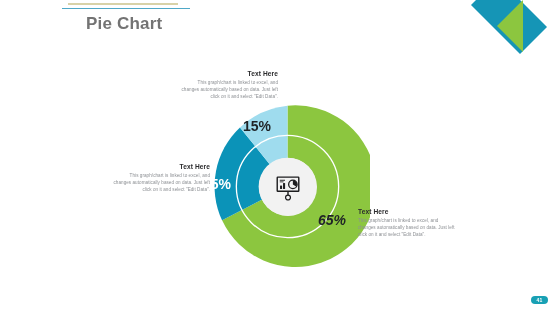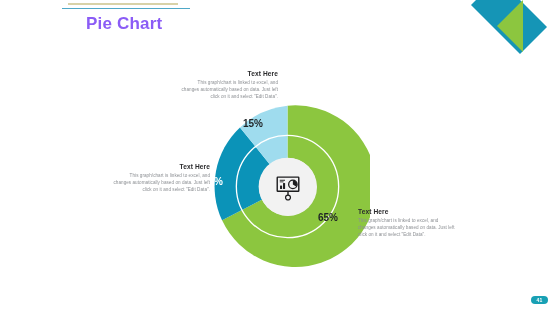--- a/index.html
+++ b/index.html
@@ -15,38 +15,38 @@
   
   .corner-deco{position:absolute;top:0;right:0;width:150px;height:60px;}
   .corner-deco svg{display:block;}
 
   
   .title-block{position:absolute;left:62px;top:3px;width:180px;}
   .rule-tan{height:2px;width:110px;background:#d8d2a8;margin-left:6px;}
   .rule-teal{height:1.6px;width:128px;background:#4fa8c7;margin-top:2.5px;}
   .page-title{
     margin-top:6px;margin-left:24px;
-    font-size:17px;font-weight:700;color:#8b5cf6;
+    font-size:17px;font-weight:700;color:#737373;
     letter-spacing:.2px;line-height:1.1;
   }
 
   
   .chart-wrap{position:absolute;left:205px;top:104px;width:165px;height:165px;}
   .donut{position:absolute;inset:0;}
   .center-disc{
     position:absolute;left:50%;top:50%;transform:translate(-50%,-50%);
     width:58px;height:58px;border-radius:50%;
     background:#f2f2f2;
     display:flex;align-items:center;justify-content:center;
   }
   .center-disc svg{display:block;}
 
   
-  .pct{position:absolute;font-weight:700;color:#1f2326;font-size:10px;white-space:nowrap;}
-  .pct-65{left:113px;top:108px;}
+  .pct{position:absolute;font-weight:700;color:#1f2326;font-size:14px;white-space:nowrap;}
+  .pct-65{left:113px;top:108px;font-style:italic;}
   .pct-20{left:-2px;top:72px;color:#ffffff;}
   .pct-15{left:38px;top:14px;}
 
   
   .callout{position:absolute;width:98px;}
   .callout .c-title{
     font-size:6.6px;font-weight:700;color:#2b2b2d;margin-bottom:1.5px;
     letter-spacing:.1px;
   }
   .callout .c-body{

